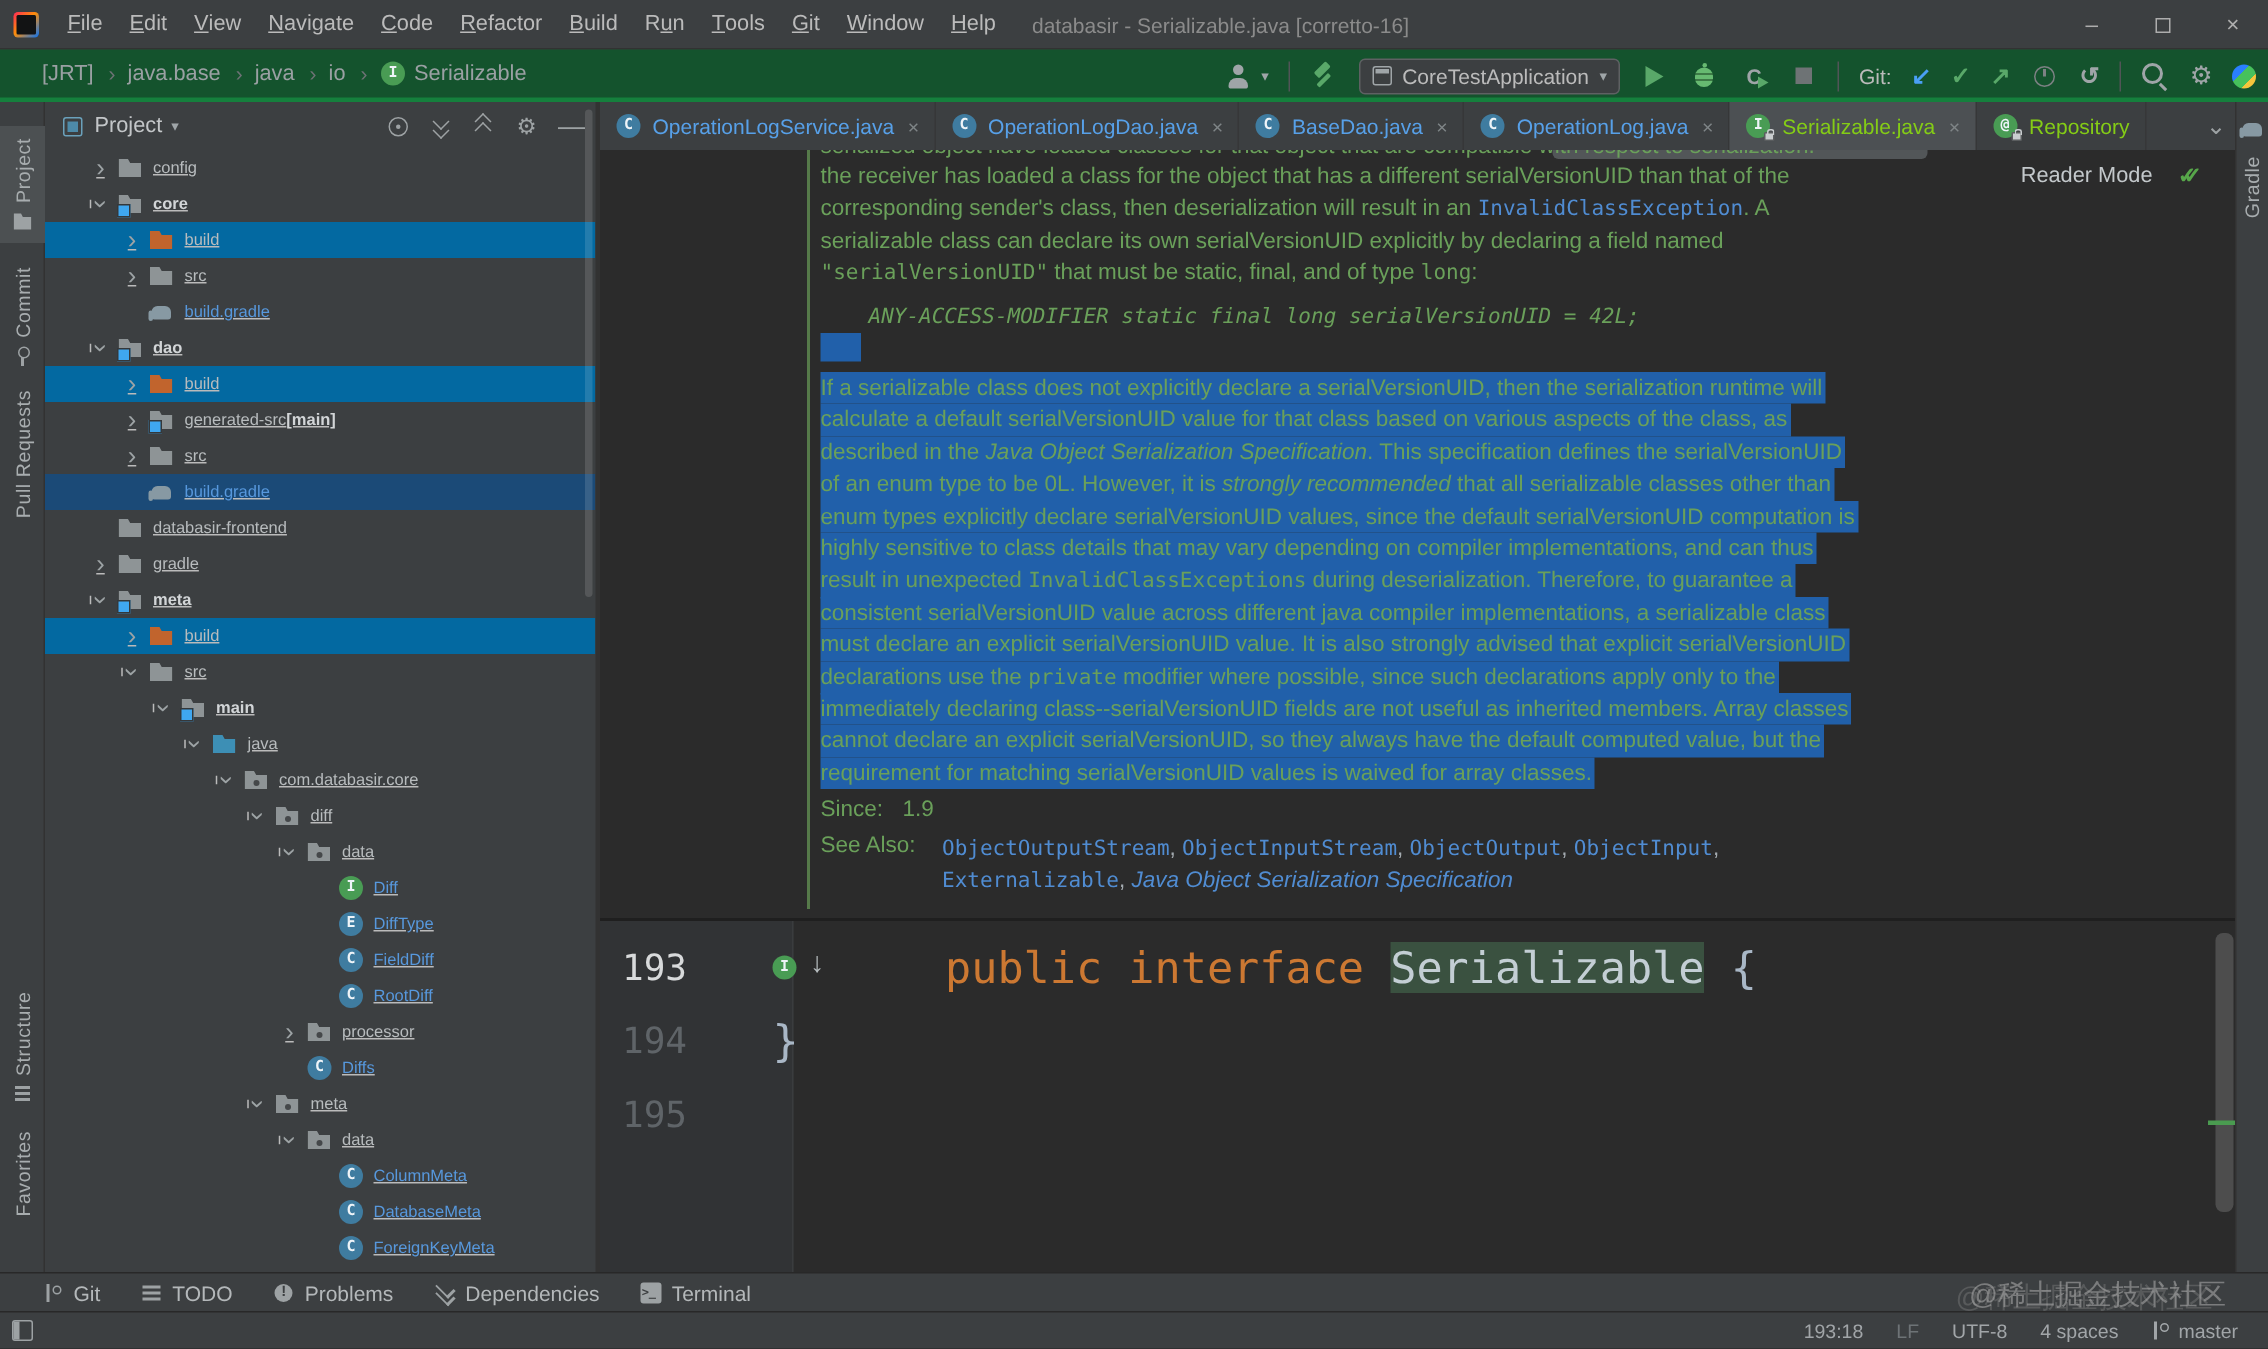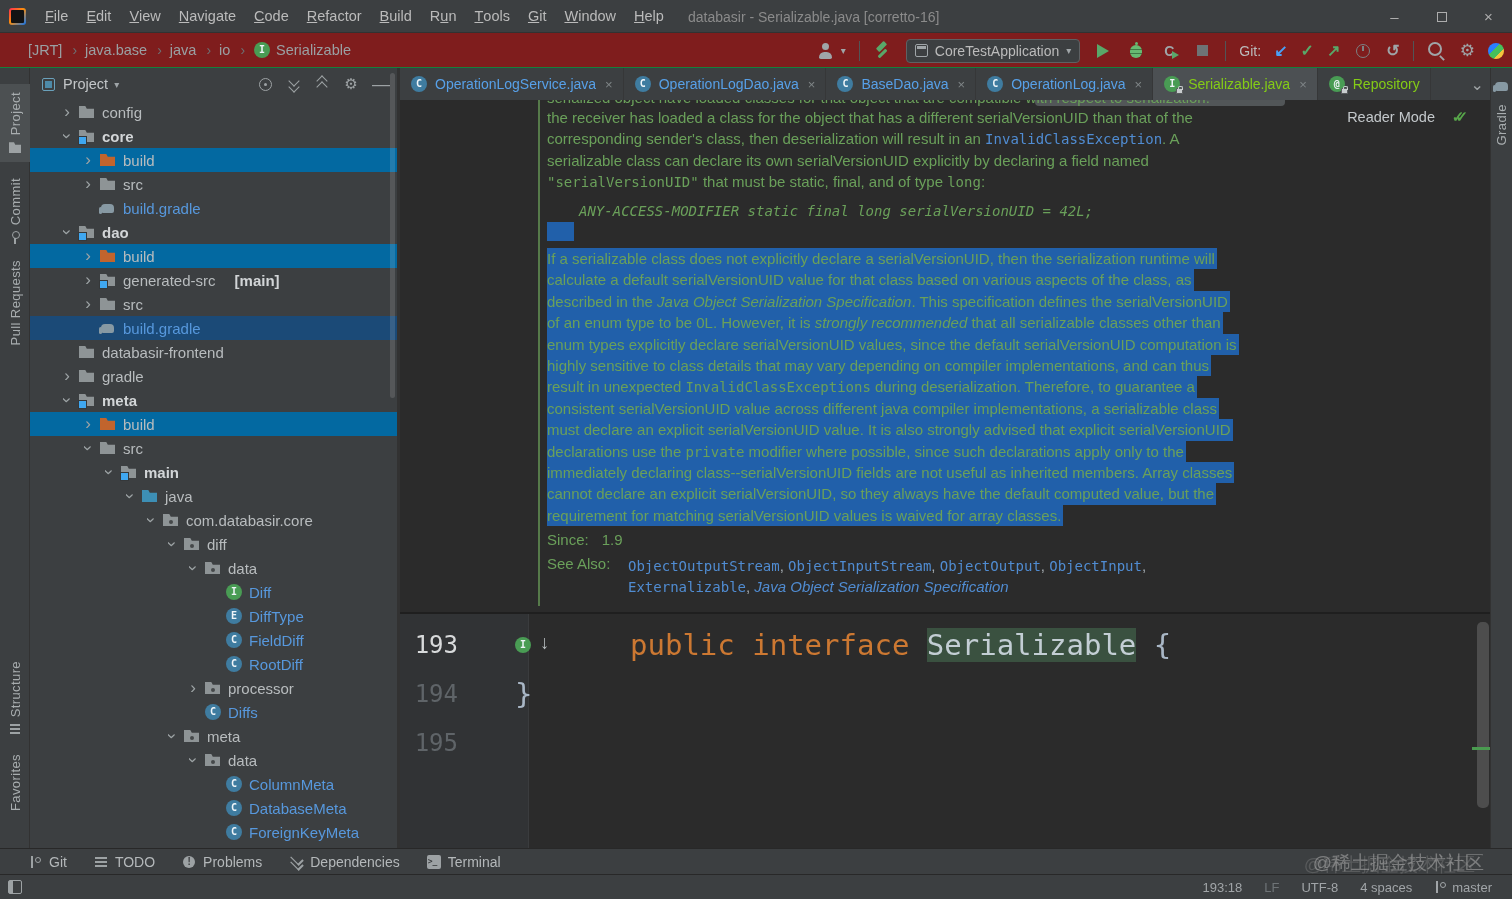--- a/index.html
+++ b/index.html
@@ -17,22 +17,22 @@
   .menus{display:flex;align-items:center;height:100%;}
   .menu-item{padding:0 9px;font-size:14.5px;color:#bbbbbb;height:100%;display:flex;align-items:center;}
   .menu-item .mn{text-decoration:underline;}
   .win-title{position:absolute;left:688px;top:0;height:33px;display:flex;align-items:center;
              font-size:14px;color:#8b8b8b;}
   .winctl{position:absolute;right:0;top:0;height:33px;display:flex;align-items:center;}
   .winbtn{width:47px;height:33px;display:flex;align-items:center;justify-content:center;color:#adadad;font-size:15px;}
   .maxbox{width:10px;height:10px;border:1.4px solid #adadad;display:inline-block;}
 
   
-  .toolrow{position:absolute;left:0;top:33px;width:1512px;height:35px;background:#7f1d1d;
-           display:flex;align-items:center;border-bottom:1px solid #15803d;}
+  .toolrow{position:absolute;left:0;top:33px;width:1512px;height:35px;background:#14532d;
+           display:flex;align-items:center;border-bottom:3px solid #15803d;}
   .crumbs{display:flex;align-items:center;margin-left:28px;font-size:14.5px;color:#9aa0a3;gap:2px;}
   .bc{display:flex;align-items:center;}
   .bc + .bc::before{content:"›";color:#6d7275;margin:0 8px;font-size:14px;}
   .bc .tico{margin-right:5px;}
   .rtools{position:absolute;right:8px;top:0;height:35px;display:flex;align-items:center;gap:13px;}
   .tsep{width:1px;height:20px;background:#515557;}
   .ticon{width:20px;height:20px;position:relative;display:flex;align-items:center;justify-content:center;flex:none;}
   .person::before{content:"";position:absolute;top:2px;left:6px;width:7px;height:7px;border-radius:50%;background:#9fa5a8;}
   .person::after{content:"";position:absolute;bottom:2px;left:3px;width:13px;height:7px;border-radius:6px 6px 2px 2px;background:#9fa5a8;}
   .dd{color:#9fa5a8;font-size:10px;margin-left:-8px;}
@@ -90,21 +90,21 @@
   .hico{width:16px;height:16px;position:relative;display:flex;align-items:center;justify-content:center;font-size:15px;color:#9da2a4;}
   .target::before{content:"";width:11px;height:11px;border:1.6px solid #9da2a4;border-radius:50%;}
   .target::after{content:"";position:absolute;width:3px;height:3px;border-radius:50%;background:#9da2a4;}
   .dblchev{width:14px;height:14px;position:relative;}
   .dblchev::before,.dblchev::after{content:"";position:absolute;left:3px;width:7px;height:7px;
         border-right:1.7px solid #9da2a4;border-bottom:1.7px solid #9da2a4;transform:rotate(45deg);}
   .dblchev::before{top:0;} .dblchev::after{top:6px;}
   .dblchev.up::before,.dblchev.up::after{transform:rotate(-135deg);}
   .minus{font-size:18px;color:#9da2a4;}
 
-  .tree{position:absolute;left:0;top:32px;width:367px;height:748px;font-size:15px;}
+  .tree{position:absolute;left:0;top:32px;width:367px;height:748px;font-size:11px;text-decoration:underline;}
   .trow{height:24px;display:flex;align-items:center;white-space:nowrap;}
   .lvl1{padding-left:26px;}.lvl2{padding-left:47px;}.lvl3{padding-left:68px;}.lvl4{padding-left:89px;}
   .lvl5{padding-left:110px;}.lvl6{padding-left:131px;}.lvl7{padding-left:152px;}.lvl8{padding-left:173px;}
   .trow.olive{background:#0369a1;}
   .trow.selected{background:#1b4a77;}
   .chev{width:22px;flex:none;display:flex;align-items:center;justify-content:center;color:#9da3a5;font-size:17px;}
   .chev.closed::before{content:"›";}
   .chev.open::before{content:"›";display:inline-block;transform:rotate(90deg);}
   .tico{width:18px;height:16px;position:relative;flex:none;margin-right:6px;}
   .tico.folder::before{content:"";position:absolute;inset:2px 2px 2px 1px;background:#8e9496;
@@ -117,21 +117,21 @@
   .tico.gradle::after{content:"";position:absolute;left:0;top:7px;width:3px;height:7px;background:#8799a3;border-radius:2px;}
   .tico.cls::before,.tico.iface::before,.tico.enum::before,.tico.anno::before{content:"";position:absolute;left:1px;top:0;width:16px;height:16px;border-radius:50%;}
   .tico.cls::before,.tico.enum::before{background:#3f7ca0;}
   .tico.iface::before,.tico.anno::before{background:#499c54;}
   .tico.cls::after,.tico.iface::after,.tico.enum::after,.tico.anno::after{position:absolute;left:1px;top:2px;width:16px;
         text-align:center;font:700 10px/12px "DejaVu Sans Mono",monospace;color:#eef4f8;}
   .tico.cls::after{content:"C";} .tico.iface::after{content:"I";} .tico.enum::after{content:"E";} .tico.anno::after{content:"@";}
   .tlabel{color:#b8bcbe;}
   .tlabel.bluef{color:#5798dd;}
   .tlabel.boldw{color:#d2d5d7;font-weight:700;}
-  .tsuffix{color:#d2d5d7;font-weight:700;margin-left:19px;}
+  .tsuffix{color:#d2d5d7;font-weight:700;margin-left:0;}
   .tree-scroll{position:absolute;right:2px;top:5px;width:5px;height:325px;background:rgba(255,255,255,.13);border-radius:3px;}
 
   .splitter{position:absolute;left:397px;top:0;width:3px;height:780px;background:#323232;}
 
   
   .ezone{position:absolute;left:400px;top:0;width:1090px;height:780px;background:#2b2b2b;}
   .tabbar{position:absolute;left:0;top:0;width:1090px;height:32px;background:#3c3f41;display:flex;align-items:stretch;}
   .tab{display:flex;align-items:center;padding:0 10px;gap:7px;font-size:14px;border-right:1px solid #363738;position:relative;}
   .tab.active{background:#4c5053;}
   .tab .tlab{color:#57a0e8;}

